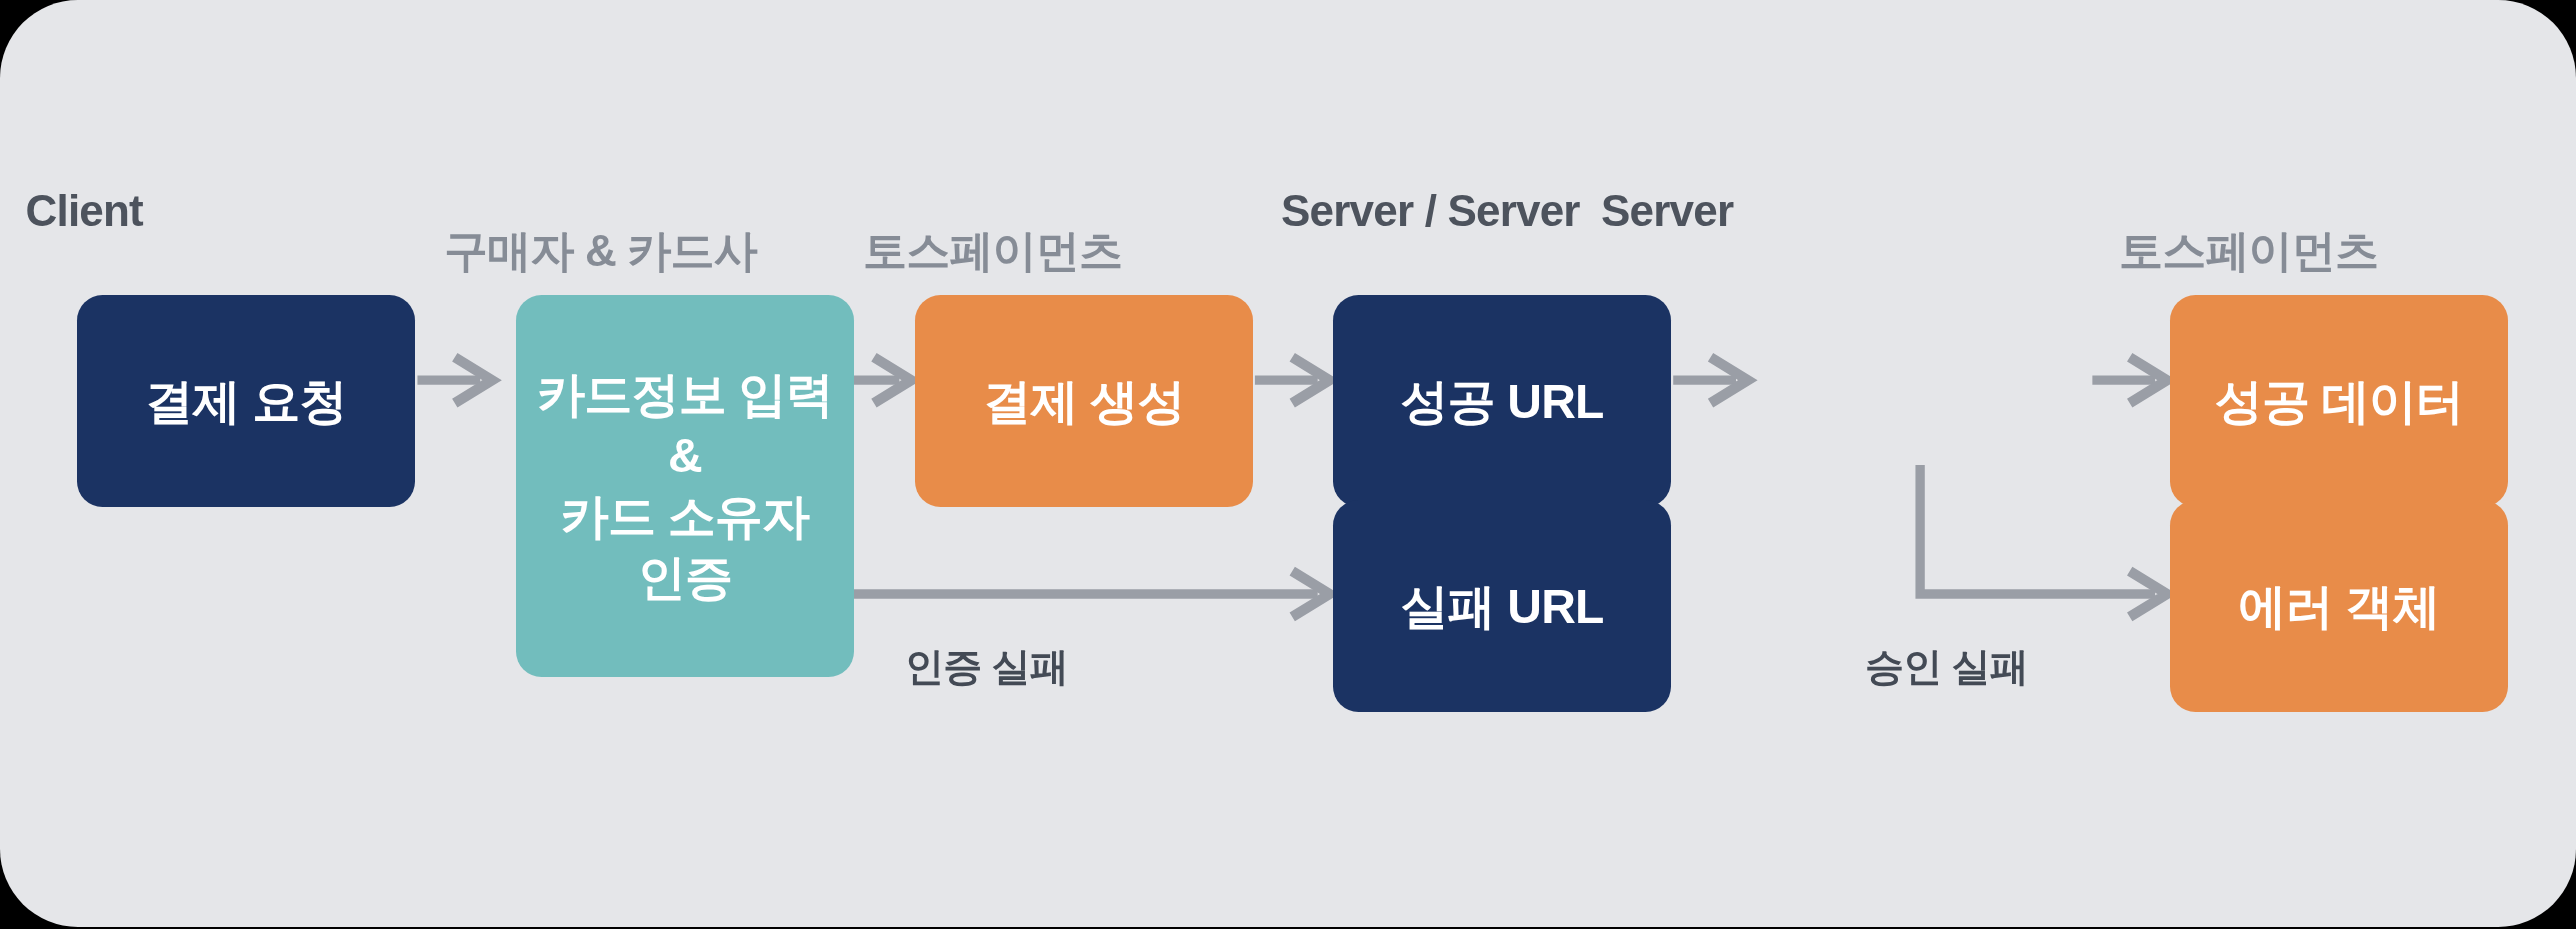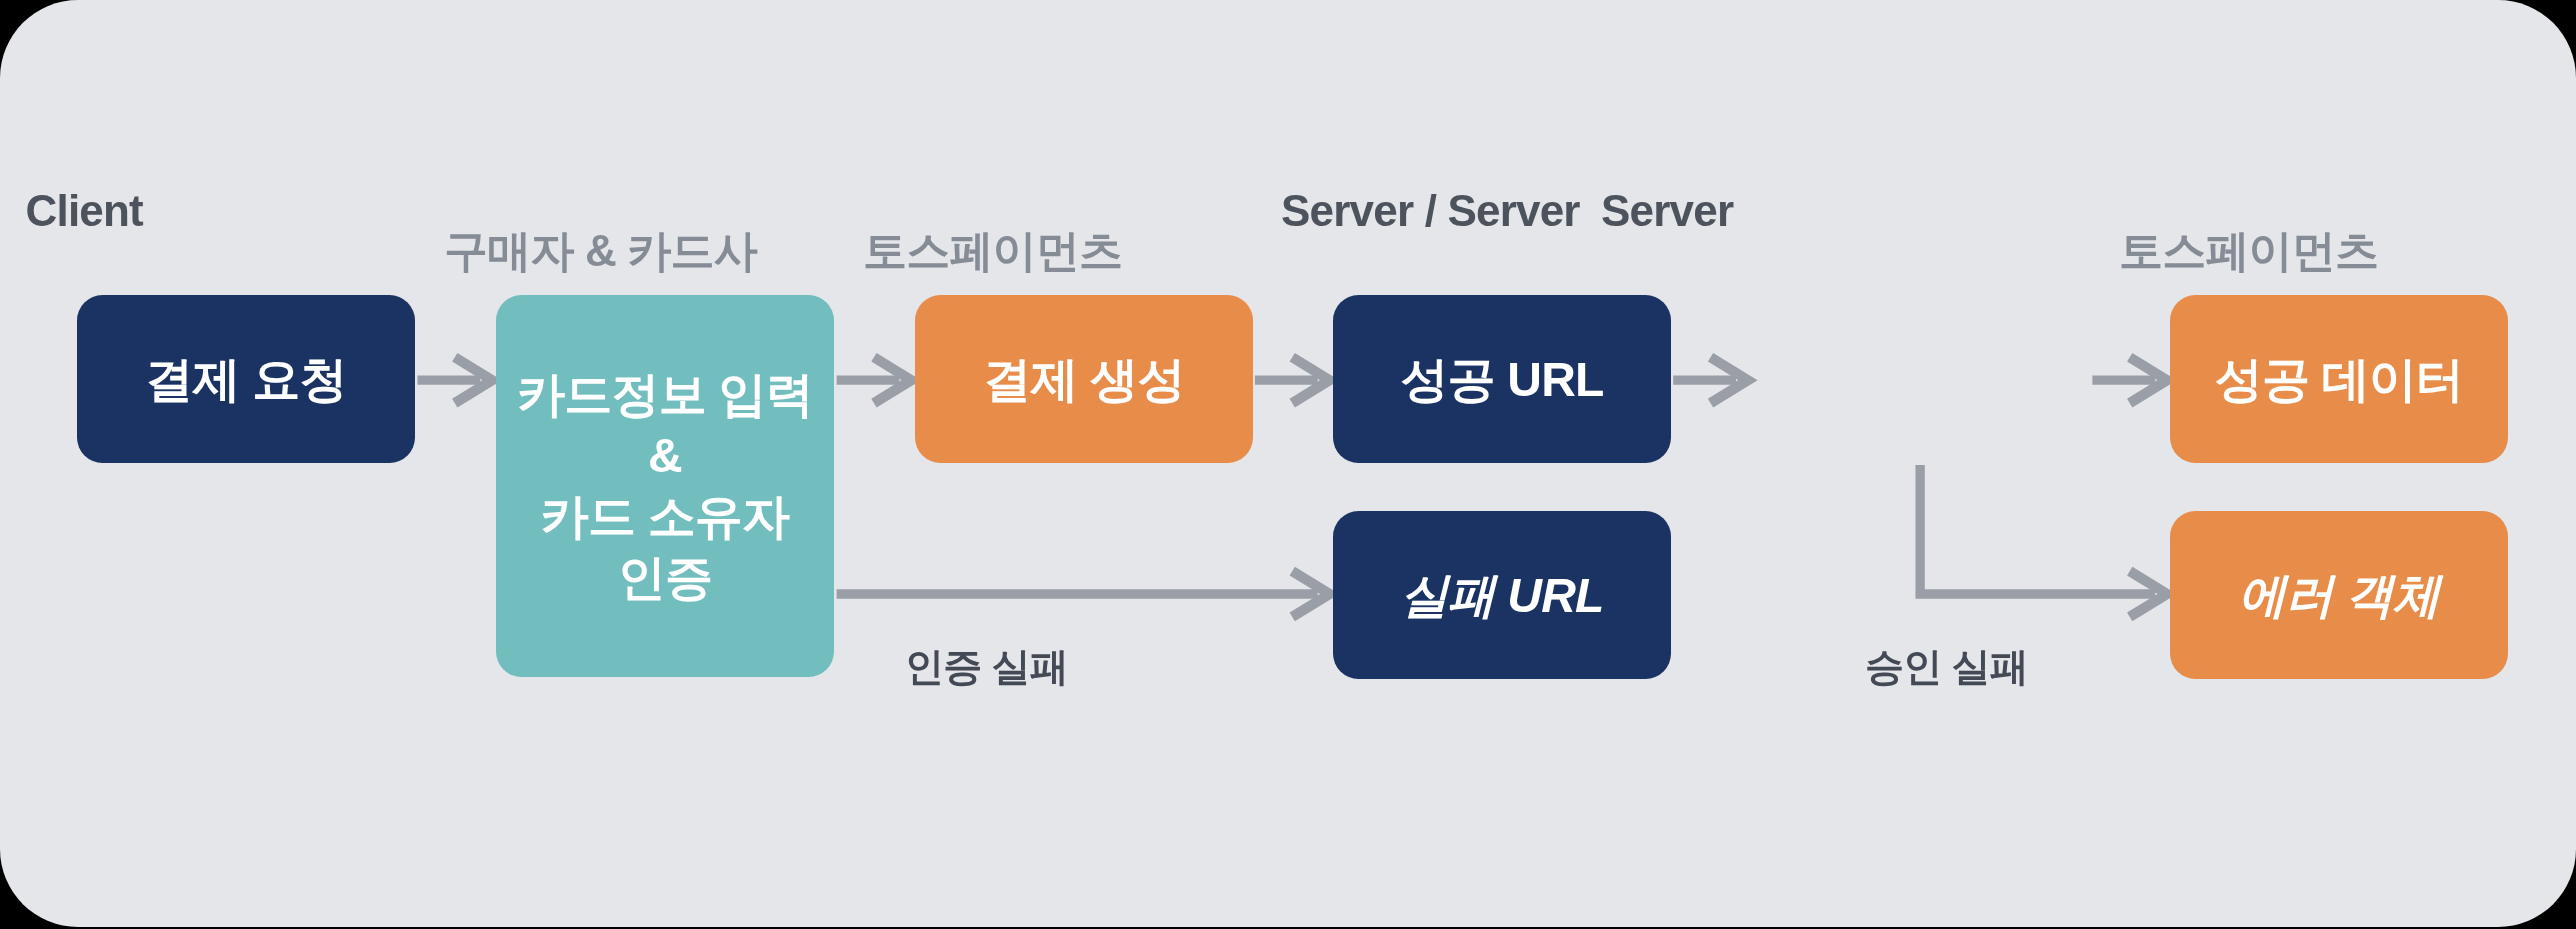--- a/index.html
+++ b/index.html
@@ -28,32 +28,32 @@
     background:var(--panel-bg);border-radius:78px;
   }
   .lane-label{
     position:absolute;top:186px;width:441px;
     text-align:left;font-size:44px;font-weight:700;letter-spacing:-0.8px;
     white-space:nowrap;
   }
   .lane-label.dark{color:var(--lane-dark);}
   .lane-label.muted{color:var(--lane-muted);margin-top:36px;}
   .node{
-    position:absolute;width:338px;height:168px;border-radius:25.5px;
+    position:absolute;width:338px;height:212px;border-radius:25.5px;
     display:flex;align-items:center;justify-content:center;
     color:var(--node-text);font-size:48px;font-weight:700;letter-spacing:-0.8px;
     text-align:center;white-space:pre-line;line-height:61px;
   }
   .node.navy{background:var(--navy);}
   .node.orange{background:var(--orange);}
   .node.teal{background:var(--teal);height:382px;}
   .row1{top:295px;}
-  .row2{top:511px;font-style:italic;}
+  .row2{top:500px;}
   .col1{left:77px;}
-  .col2{left:496px;}
+  .col2{left:516px;}
   .col3{left:915px;}
   .col4{left:1333px;}
   .col5{left:1751px;}
   .col6{left:2170px;}
   .edge-label{
     position:absolute;top:640px;width:356px;
     text-align:left;font-size:39px;font-weight:700;letter-spacing:-0.8px;
     color:var(--edge-label);white-space:nowrap;
   }
   .edge-label.auth{left:905px;}

